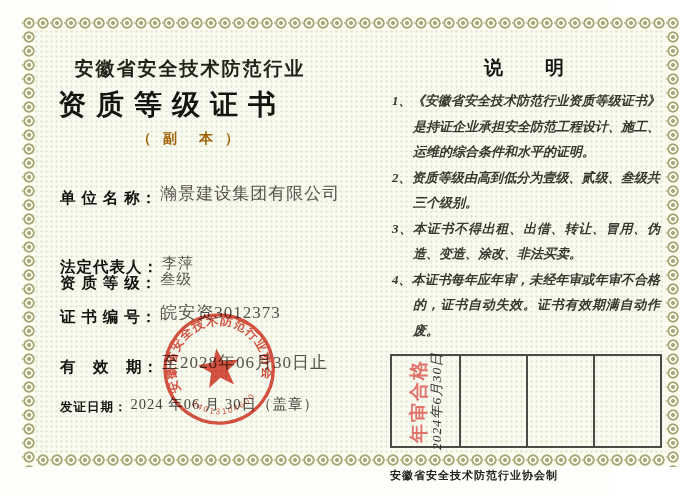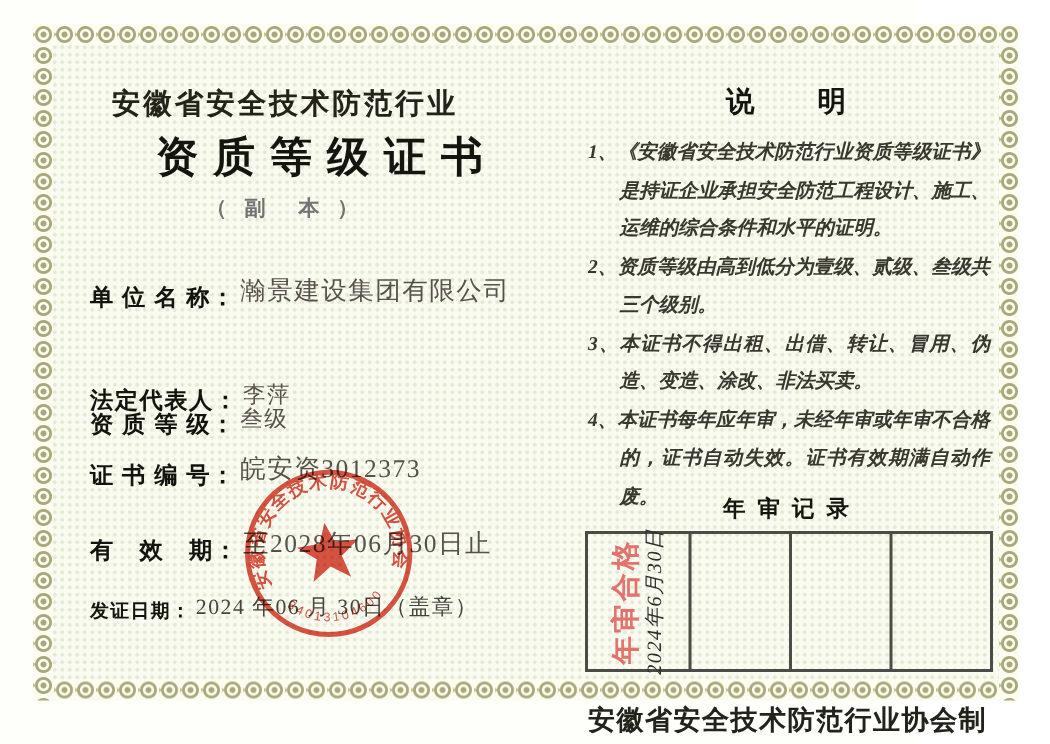--- a/index.html
+++ b/index.html
@@ -36,27 +36,27 @@
 
   
   .org-line{
     position:absolute;left:50px;top:56px;width:280px;
     text-align:center;
     font-family:"Liberation Serif", serif;
     font-weight:bold;font-size:19px;letter-spacing:2px;color:#23231a;
   }
   .cert-title{
     position:absolute;left:48px;top:86px;width:284px;
-    text-align:right;
+    text-align:left;
     font-family:"Liberation Serif", serif;
     font-weight:bold;font-size:28px;letter-spacing:10px;text-indent:10px;color:#15150f;
   }
   .copy-type{
     position:absolute;left:50px;top:130px;width:280px;
-    text-align:center;font-weight:bold;font-size:14px;letter-spacing:4px;color:#737373;
+    text-align:center;font-weight:bold;font-size:14px;letter-spacing:4px;color:#a16207;
   }
   .field-row{position:absolute;left:60px;white-space:nowrap;}
   .field-row .lbl{
     font-family:"Liberation Serif", serif;
     font-weight:bold;font-size:15.5px;color:#14140e;letter-spacing:1px;
   }
   .field-row .val{
     font-family:"Liberation Serif", serif;
     font-size:17px;color:#56524a;margin-left:3px;
     position:relative;top:-4px;letter-spacing:1px;
@@ -112,23 +112,23 @@
     font-family:"Liberation Serif", serif;
     font-weight:bold;font-size:19px;letter-spacing:2px;color:#e2726c;line-height:21px;
   }
   .stamp-date{
     font-family:"Liberation Serif", serif;
     font-style:italic;font-size:13.5px;color:#2d2d2a;line-height:16px;letter-spacing:1px;
   }
 
   .footer-maker{
     position:absolute;left:390px;top:468px;width:268px;
-    text-align:right;
-    font-family:"Liberation Serif", serif;
-    font-weight:bold;font-size:18px;letter-spacing:1px;color:#23231c;
+    text-align:left;
+    font-family:"Liberation Serif", serif;
+    font-weight:bold;font-size:11px;letter-spacing:1px;color:#23231c;
   }
 </style>
 </head>
 <body>
 
 <div class="page">
 
   <div class="paper"></div>
   <div class="band top"></div>
   <div class="band bottom"></div>
@@ -174,21 +174,20 @@
   </svg>
 
   <div class="notes-title">说明</div>
   <div class="notes">
     <div class="note-item">1、《安徽省安全技术防范行业资质等级证书》是持证企业承担安全防范工程设计、施工、运维的综合条件和水平的证明。</div>
     <div class="note-item">2、资质等级由高到低分为壹级、贰级、叁级共三个级别。</div>
     <div class="note-item">3、本证书不得出租、出借、转让、冒用、伪造、变造、涂改、非法买卖。</div>
     <div class="note-item">4、本证书每年应年审，未经年审或年审不合格的，证书自动失效。证书有效期满自动作废。</div>
   </div>
 
-  <div class="review-title">年审记录</div>
   <div class="review-table">
     <div class="review-cell">
       <div class="annual-stamp">
         <div class="stamp-text">年审合格</div>
         <div class="stamp-date">2024年6月30日</div>
       </div>
     </div>
     <div class="review-cell"></div>
     <div class="review-cell"></div>
     <div class="review-cell"></div>

